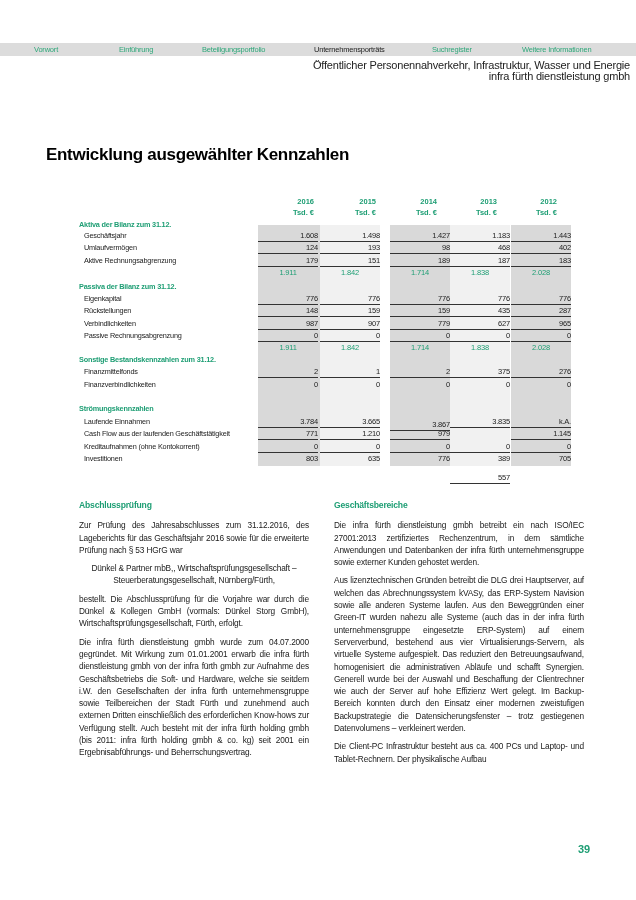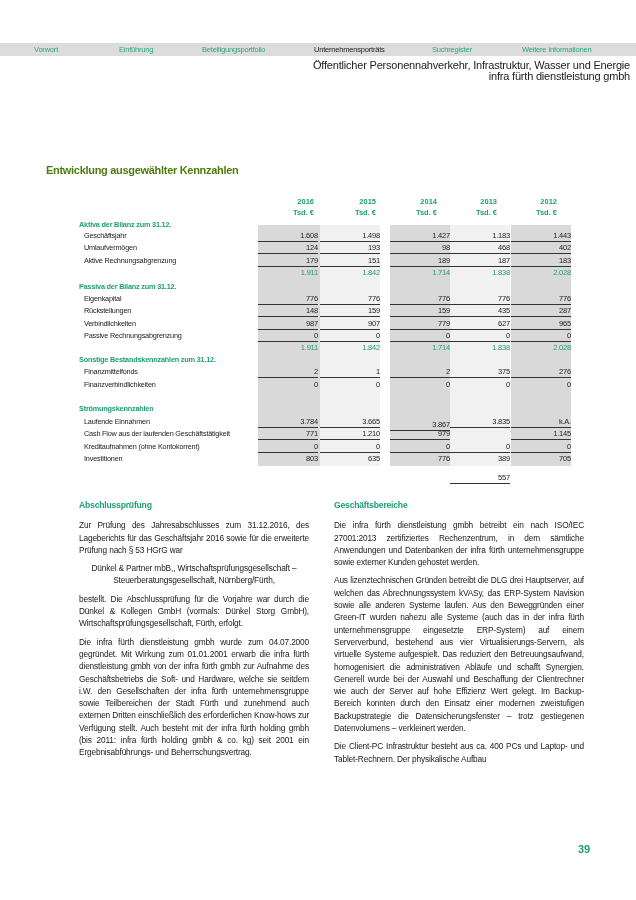--- a/index.html
+++ b/index.html
@@ -1,30 +1,30 @@
 <!DOCTYPE html>
 <html><head>
 <meta charset="utf-8">
 <style>
   * { margin: 0; padding: 0; box-sizing: border-box; }
   body { width: 636px; height: 900px; background: #ffffff; font-family: "Liberation Sans", sans-serif; color: #1a1a1a; position: relative; overflow: hidden; }
   .nav { position: absolute; top: 43px; left: 0; width: 636px; height: 13px; background: #dcdcdc; font-size: 7.5px; }
   .nav span { position: absolute; top: 2px; color: #2fa77a; letter-spacing: -0.2px; }
   .nav span.active { color: #222; }
   .subhead { position: absolute; left: 313px; top: 60px; font-size: 11px; line-height: 11px; color: #222; letter-spacing: -0.2px; text-align: right; }
-  .title { position: absolute; left: 46px; top: 164px; font-size: 11px; font-weight: bold; color: #4d7c0f; letter-spacing: -0.3px; }
+  .title { position: absolute; left: 46px; top: 145px; font-size: 17px; font-weight: bold; color: #000000; letter-spacing: -0.3px; }
 
   .tbl { position: absolute; left: 0; top: 0; width: 636px; }
   .colbg { position: absolute; top: 225px; width: 72px; height: 241px; }
   .hdr { position: absolute; font-size: 7.5px; font-weight: bold; color: #1e9e74; text-align: right; width: 60px; line-height: 11px; }
   .sect { position: absolute; left: 79px; font-size: 7.3px; font-weight: bold; color: #1e9e74; letter-spacing: -0.2px; }
   .rl { position: absolute; left: 84px; font-size: 7.3px; color: #222; letter-spacing: -0.2px; }
   .cell { position: absolute; width: 60px; text-align: right; font-size: 7.5px; color: #222; height: 12px; line-height: 11px; letter-spacing: -0.2px; }
   .cell.ul { border-bottom: 1.6px solid #333; }
-  .cell.sum { color: #1e9e74; }
+  .cell.sum { color: #1e9e74; text-align: center; }
 
   .col { position: absolute; font-size: 8.3px; line-height: 12.3px; color: #1a1a1a; text-align: justify; letter-spacing: -0.15px; }
   .col h3 { font-size: 8.6px; font-weight: bold; color: #1e9e74; margin-bottom: 8px; letter-spacing: -0.2px; }
   .col p { margin-bottom: 6px; }
   .col p.center { text-align: center; }
   .col h3.mid { margin-top: 6px; }
   .pageno { position: absolute; left: 578px; top: 843px; font-size: 11px; font-weight: bold; color: #1e9e74; }
 </style>
 </head>
 <body>

